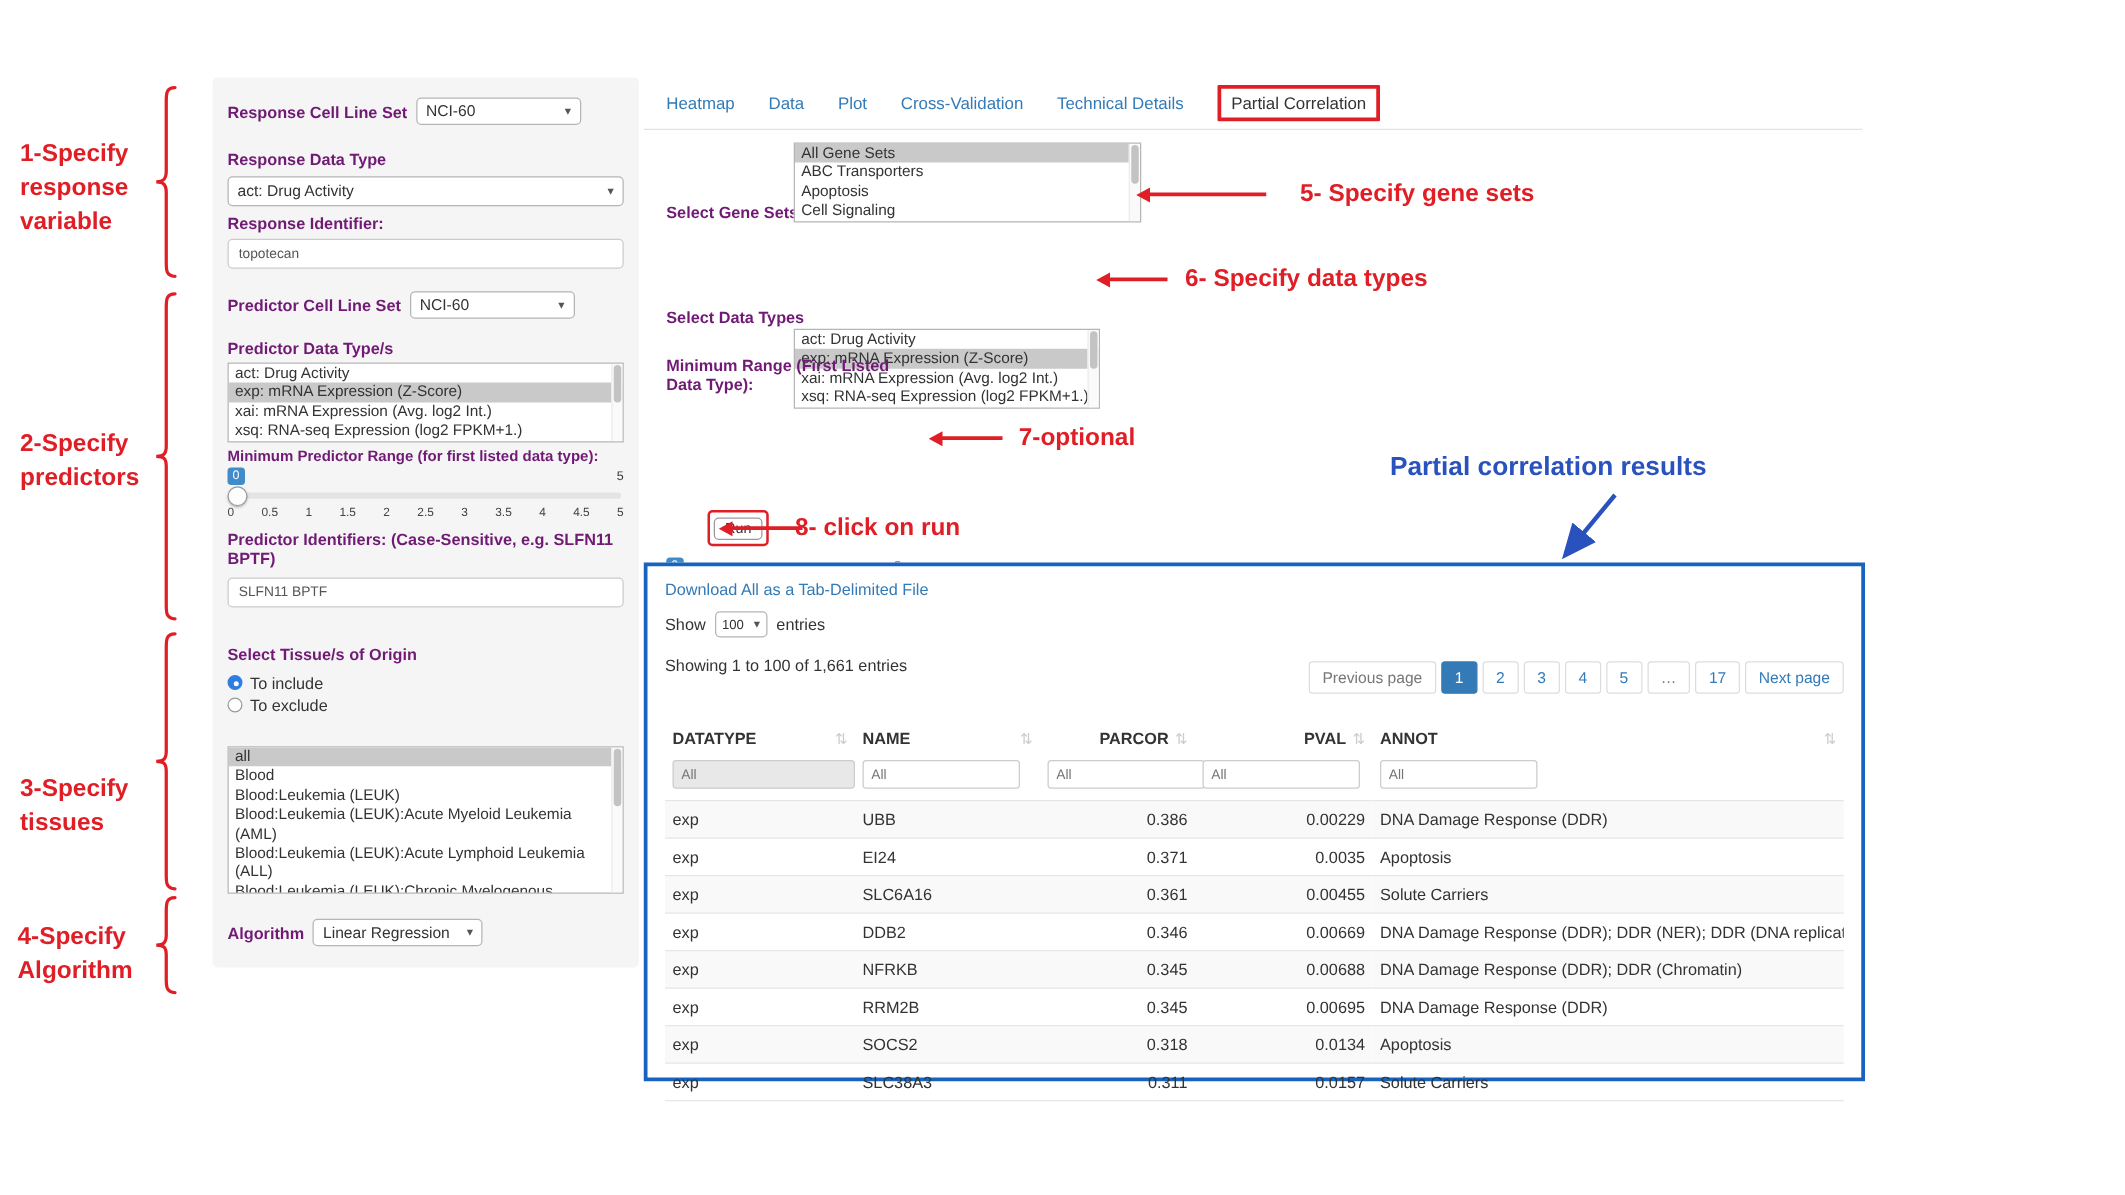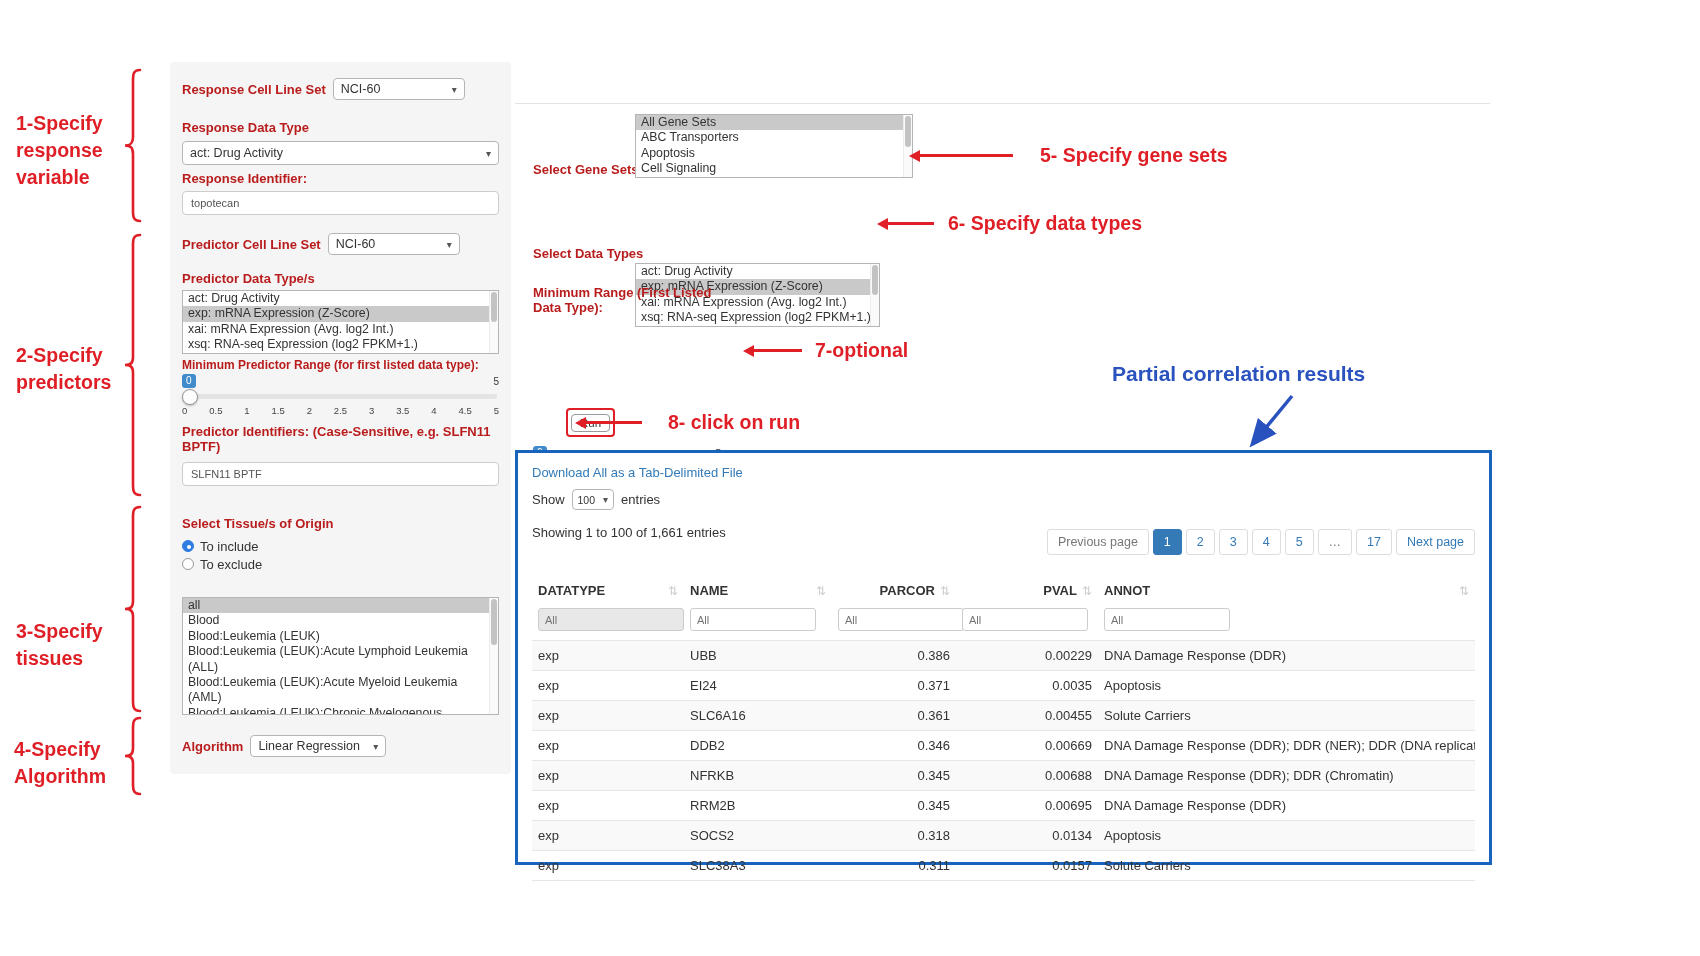--- a/index.html
+++ b/index.html
@@ -18,21 +18,21 @@
   
   .ann { color:#df1e26; font-weight:bold; font-size:19.5px; line-height:1.38; }
   .red-arrow { position:absolute; border-top:3px solid #df1e26; }
   .red-arrow::before { content:""; position:absolute; left:-9px; top:-7px; width:0; height:0;
                        border-top:6px solid transparent; border-bottom:6px solid transparent;
                        border-right:11px solid #df1e26; }
   .results-title { color:#2a52be; font-weight:bold; font-size:21px; }
 
   
   .sidebar { background:#f5f5f5; border-radius:4px; padding:16px 12px; box-sizing:border-box; font-size:13px; }
-  .fld-label { font-weight:bold; font-size:13px; color:#b91c1c; }
+  .fld-label { font-weight:bold; font-size:13px; color:#701a75; }
   .fld-label.small { font-size:12px; }
   .inline-row { display:flex; align-items:center; gap:7px; }
   .select { background:#fff; border:1px solid #b5b5b5; border-radius:4px; height:22px; display:flex; align-items:center;
             justify-content:space-between; padding:0 7px; font-size:12.5px; box-sizing:border-box; cursor:pointer; }
   .select .caret { color:#555; font-size:10px; margin-left:8px; }
   .text-input { background:#fff; border:1px solid #ccc; border-radius:4px; height:24px; font-size:11px; color:#555;
                 padding:0 8px; width:100%; box-sizing:border-box; font-family:inherit; }
   .listbox { background:#fff; border:1px solid #b5b5b5; position:relative; overflow:hidden; font-size:12.3px; box-sizing:border-box; }
   .opt { padding:0 5px; line-height:15.4px; white-space:nowrap; cursor:pointer; }
   .opt.wrap { white-space:normal; }
@@ -188,37 +188,49 @@
     </div>
     <div class="radio-row" style="margin-bottom:24px;">
       <span class="radio"></span>
       <span>To exclude</span>
     </div>
 
     <div class="listbox" style="width:100%; height:118px; margin-bottom:20px;">
       <div class="opt selected">all</div>
       <div class="opt">Blood</div>
       <div class="opt">Blood:Leukemia (LEUK)</div>
+      <div class="opt wrap">Blood:Leukemia (LEUK):Acute Myeloid Leukemia (AML)</div>
       <div class="opt wrap">Blood:Leukemia (LEUK):Acute Lymphoid Leukemia (ALL)</div>
-      <div class="opt wrap">Blood:Leukemia (LEUK):Acute Myeloid Leukemia (AML)</div>
       <div class="opt wrap">Blood:Leukemia (LEUK):Chronic Myelogenous Leukemia (CML)</div>
       <div class="sb">
           <div class="sb-thumb" style="height:40%;"></div>
         </div>
     </div>
 
     <div class="inline-row">
       <span class="fld-label">Algorithm</span>
       <span class="select" style="width:136px;">
         <span>Linear Regression</span>
         <span class="caret">▾</span>
       </span>
     </div>
   </div>
 
+  <div class="abs tabs" style="left:533px; top:68px;">
+    <span class="tab">Heatmap</span>
+    <span class="tab">Data</span>
+    <span class="tab">Plot</span>
+    <span class="tab">Cross-Validation</span>
+    <span class="tab">Technical Details</span>
+    <span class="tab active">
+      <span class="red-frame">
+        <span>Partial Correlation</span>
+      </span>
+    </span>
+  </div>
   <div class="abs" style="left:515px; top:103px; width:975px; height:1px; background:#e3e3e3;"></div>
 
   <div class="abs fld-label" style="left:533px; top:162px;">Select Gene Sets</div>
   <div class="abs listbox" style="left:635px; top:114px; width:278px; height:64px;">
     <div class="opt selected">All Gene Sets</div>
     <div class="opt">ABC Transporters</div>
     <div class="opt">Apoptosis</div>
     <div class="opt">Cell Signaling</div>
     <div class="sb">
         <div class="sb-thumb" style="height:50%;"></div>
@@ -261,21 +273,21 @@
       <span>5</span>
     </div>
   </div>
   <div class="red-arrow" style="left:752px; top:349px; width:50px;"></div>
   <div class="abs ann" style="left:815px; top:337px;">7-optional</div>
 
   <div class="abs run-wrap" style="left:531px; top:408px;margin-left:35px;">
     <button class="run-btn">Run</button>
   </div>
   <div class="red-arrow" style="left:584px; top:421px; width:58px;"></div>
-  <div class="abs ann" style="left:668px; top:409px;">8- click on run</div>
+  <div class="abs ann" style="left:636px; top:409px;">8- click on run</div>
 
   <div class="abs results-title" style="left:1112px; top:362px;">Partial correlation results</div>
   <svg class="abs" style="left:1238px; top:392px;" width="70" height="62">
     <defs>
       <marker id="blue-arrowhead" markerWidth="9" markerHeight="8" refX="6" refY="3.5" orient="auto">
         <path d="M0,0 L8,3.5 L0,7 Z" fill="#2a52be"></path>
       </marker>
     </defs>
     <line x1="54" y1="4" x2="16" y2="50" stroke="#2a52be" stroke-width="3.5" marker-end="url(#blue-arrowhead)"></line>
   </svg>

